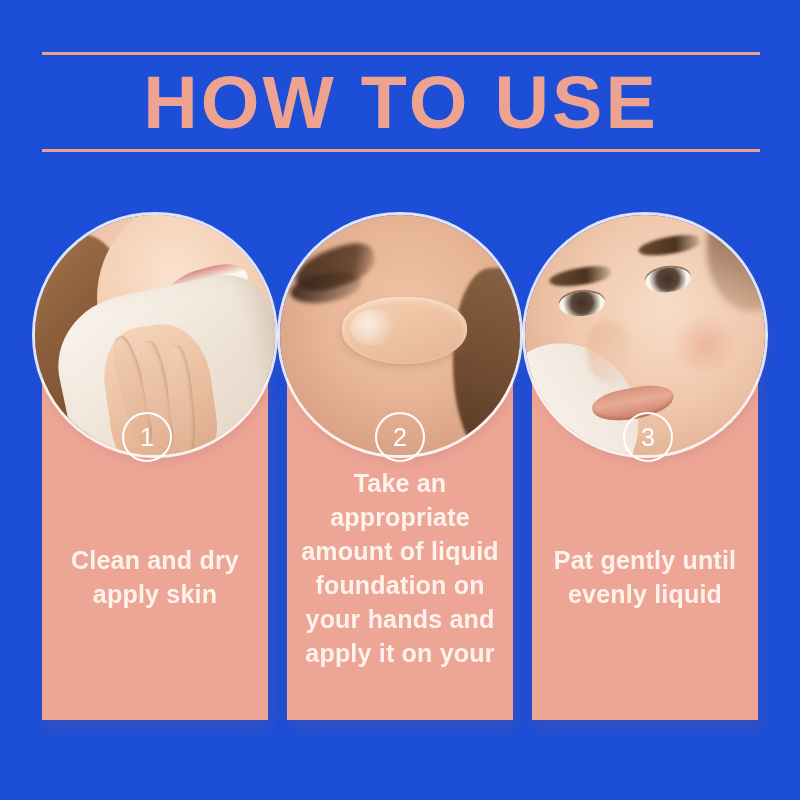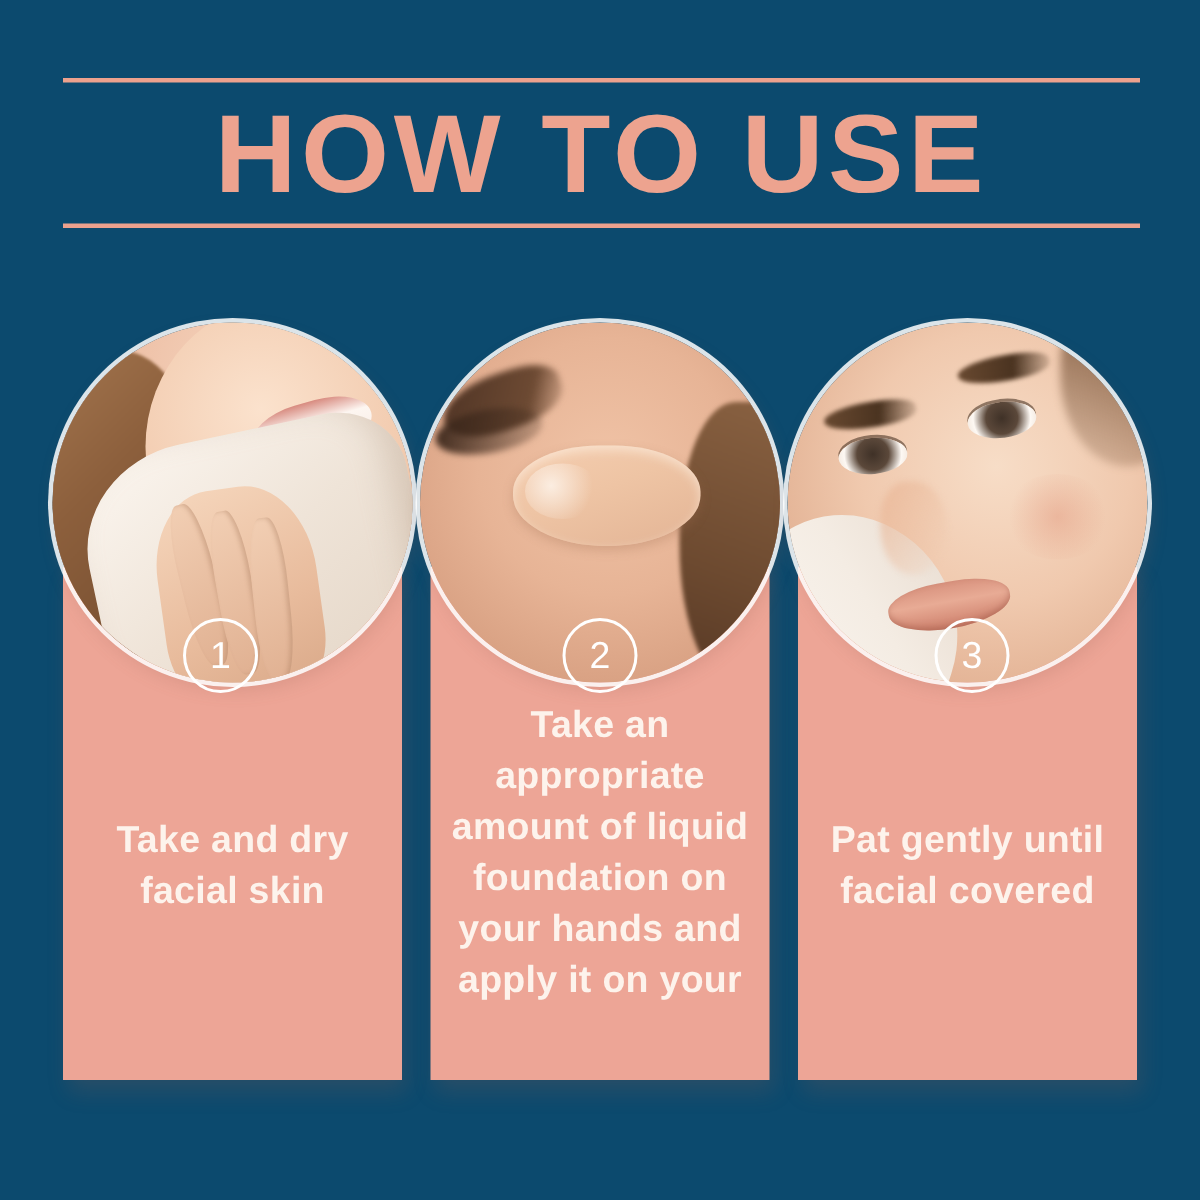--- a/index.html
+++ b/index.html
@@ -13,21 +13,21 @@
     font-family: "Liberation Sans", sans-serif;
     overflow: hidden;
     position: relative;
   }
 
   #page {
     position: absolute;
     left: 0; top: 0;
     width: 800px;
     height: 800px;
-    background: #0c4a6e;
+    background: #1d4ed8;
   }
 
   
   .header {
     position: absolute;
     left: 42px;
     top: 52px;
     width: 718px;
     height: 110px;
   }
@@ -327,21 +327,21 @@
         <div class="ph1-face"></div>
         <div class="ph1-smile"></div>
         <div class="ph1-towel"></div>
         <div class="ph1-hand"></div>
         <div class="ph1-finger" style="left:36%; top:50%; transform:rotate(-14deg);"></div>
         <div class="ph1-finger" style="left:46%; top:52%; transform:rotate(-10deg);"></div>
         <div class="ph1-finger" style="left:56%; top:54%; transform:rotate(-6deg);"></div>
       </div>
     </div>
     <div class="badge b1">1</div>
-    <div class="caption c1">Take and dry facial skin</div>
+    <div class="caption c1">Clean and dry apply skin</div>
 
     <div class="step s2"></div>
     <div class="photo p2">
       <div class="photo-inner">
         <div class="ph2-bg"></div>
         <div class="ph2-hair"></div>
         <div class="ph2-brow"></div>
         <div class="ph2-lash"></div>
         <div class="ph2-swatch"></div>
       </div>
@@ -358,16 +358,16 @@
         <div class="ph3-blush"></div>
         <div class="ph3-brow l"></div>
         <div class="ph3-brow r"></div>
         <div class="ph3-eye l"></div>
         <div class="ph3-eye r"></div>
         <div class="ph3-nose"></div>
         <div class="ph3-lips"></div>
       </div>
     </div>
     <div class="badge b3">3</div>
-    <div class="caption c3">Pat gently until facial covered</div>
+    <div class="caption c3">Pat gently until evenly liquid</div>
 
   </div>
 </div>
 
 </body></html>

